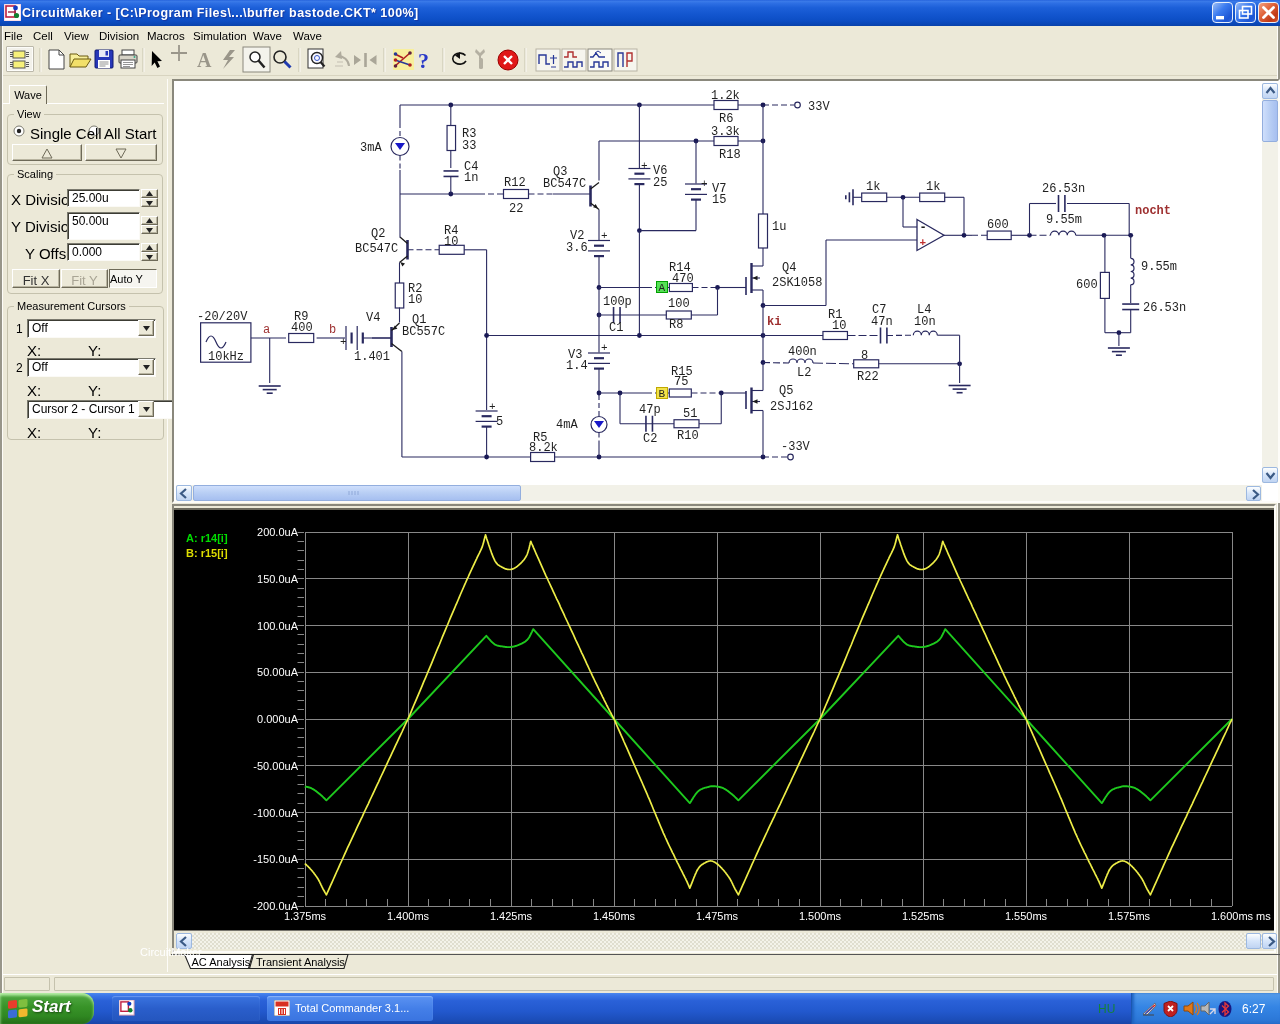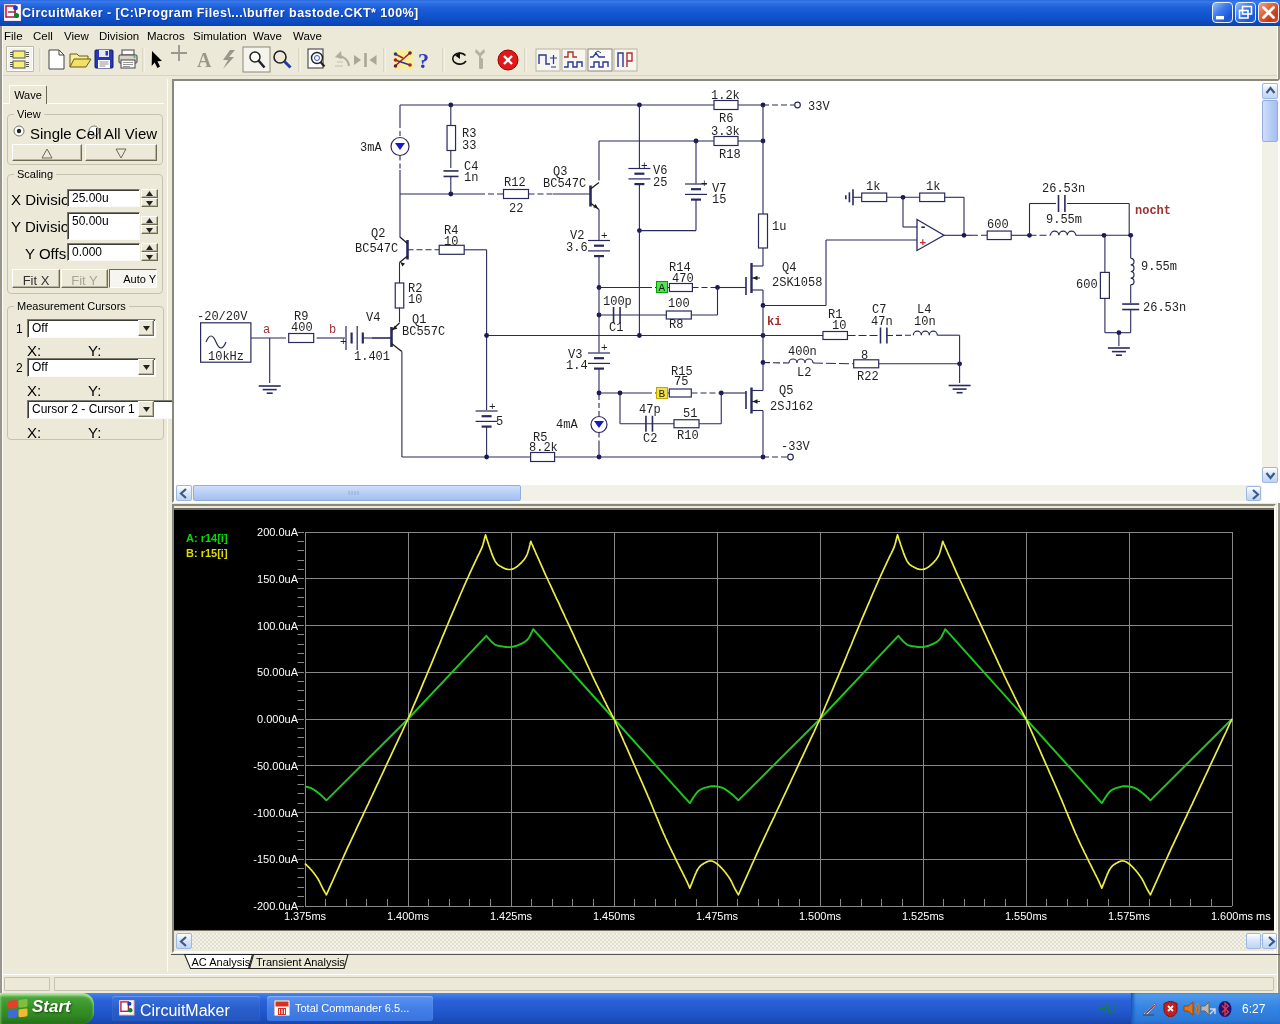--- a/index.html
+++ b/index.html
@@ -18,21 +18,21 @@
 .toolbar{position:absolute;left:3px;top:45px;width:1274px;height:31px;background:#ece9d8;
  border-bottom:1px solid #d8d4c0}
 .sidel{position:absolute;left:0;top:26px;width:3px;height:967px;background:linear-gradient(90deg,#98968a 66%,#fdfcf8 66%)}
 .sider{position:absolute;right:0;top:26px;width:3px;height:967px;background:linear-gradient(90deg,#fdfcf8 34%,#98968a 34%)}
 .gb{position:absolute;border:1px solid #c5c2ad;border-radius:4px}
 .gb .lab{position:absolute;left:6px;top:-7px;background:#ece9d8;padding:0 3px;font-size:11px}
 .btn{position:absolute;background:#ece9d8;border-top:1px solid #fff;border-left:1px solid #fff;
  border-right:1px solid #6e6a58;border-bottom:1px solid #6e6a58;box-shadow:inset -1px -1px 0 #b8b4a0;
  font-size:13px;text-align:center;color:#333}
 .btnp{position:absolute;background:#f6f5f0;border-top:1px solid #6e6a58;border-left:1px solid #6e6a58;
- border-right:1px solid #fff;border-bottom:1px solid #fff;font-size:11px;text-align:right;color:#000}
+ border-right:1px solid #fff;border-bottom:1px solid #fff;font-size:11px;text-align:left;color:#000}
 .inp{position:absolute;background:#fff;border-top:1px solid #7b7a6f;border-left:1px solid #7b7a6f;
  border-right:1px solid #fbfaf6;border-bottom:1px solid #fbfaf6;box-shadow:inset 1px 1px 0 #3c3c34;
  font-size:12px;color:#000;padding:1px 0 0 4px}
 .lbl{position:absolute;font-size:15px;color:#000;white-space:nowrap}
 .sunk2{border-top:2px solid #8a887c;border-left:2px solid #8a887c;border-right:2px solid #fdfcf8;border-bottom:2px solid #fdfcf8}
 </style></head><body>
 <div class="tb">
  <svg class="abs" style="left:4px;top:4px" width="17" height="17" viewBox="0 0 17 17">
   <rect x="0" y="0" width="17" height="17" fill="#fff" stroke="#f0c0d0"></rect>
   <rect x="2" y="2" width="9" height="11" fill="none" stroke="#c02040" stroke-width="1.6"></rect>
@@ -187,21 +187,21 @@
 <div class="abs" style="left:3px;top:103px;width:6px;height:1px;background:#fff"></div>
 <div class="gb" style="left:7px;top:114px;width:156px;height:51px">
     <span class="lab">View</span>
   </div>
 <svg class="abs" style="left:13px;top:125px" width="145" height="12">
     <circle cx="6" cy="6" r="5" fill="#fff" stroke="#7b7a6f"></circle>
     <circle cx="6" cy="6" r="2.2" fill="#222"></circle>
     <circle cx="81" cy="6" r="5" fill="#fff" stroke="#7b7a6f"></circle>
   </svg>
 <div class="lbl" style="left:30px;top:125px">Single Cell</div>
-<div class="lbl" style="left:104px;top:125px">All View</div>
+<div class="lbl" style="left:104px;top:125px">All Start</div>
 <div class="btn" style="left:12px;top:144px;width:70px;height:17px"><svg width="12" height="11" viewBox="0 0 12 11" style="margin-top:3px">
       <path d="M6 1L11 10H1z" fill="none" stroke="#6e6a58"></path>
     </svg></div>
 <div class="btn" style="left:85px;top:144px;width:72px;height:17px"><svg width="12" height="11" viewBox="0 0 12 11" style="margin-top:3px">
       <path d="M6 10L1 1h10z" fill="none" stroke="#6e6a58"></path>
     </svg></div>
 <div class="gb" style="left:7px;top:174px;width:156px;height:120px">
     <span class="lab">Scaling</span>
   </div>
 <div class="lbl" style="left:11px;top:191px">X Division</div>
@@ -781,30 +781,30 @@
   </svg>
 <div class="abs" style="left:32px;top:997px;color:#fff;font-size:17px;font-weight:bold;font-style:italic;text-shadow:1px 1px 2px #1a4a10">Start</div>
 <div class="abs" style="left:112px;top:996px;width:148px;height:25px;border-radius:3px;
  background:linear-gradient(180deg,#3a74e0 0%,#2a5ecb 50%,#2456be 100%);box-shadow:inset 0 1px 1px #6a9af0"></div>
 <svg class="abs" style="left:119px;top:1000px" width="16" height="16" viewBox="0 0 17 17">
   <rect x="0" y="0" width="16" height="16" fill="#fff" stroke="#e0a0b0"></rect>
   <rect x="2" y="2" width="8" height="10" fill="none" stroke="#c02040" stroke-width="1.5"></rect>
   <circle cx="11" cy="4" r="2.2" fill="#103ac0"></circle>
     <circle cx="12" cy="11" r="2.4" fill="#108030"></circle>
   </svg>
-<div class="abs" style="left:140px;top:1002px;color:#fff;font-size:16px">CircuitMaker</div>
+<div class="abs" style="left:140px;top:946px;color:#fff;font-size:11px">CircuitMaker</div>
 <div class="abs" style="left:267px;top:996px;width:166px;height:25px;border-radius:3px;
  background:linear-gradient(180deg,#5b93f2 0%,#447fe8 50%,#3a74e0 100%);box-shadow:inset 0 1px 1px #8ab4f8"></div>
 <svg class="abs" style="left:274px;top:1000px" width="16" height="16" viewBox="0 0 16 16">
  <rect x="0" y="0" width="16" height="16" rx="1" fill="#fff" stroke="#888"></rect>
  <rect x="1.5" y="1.5" width="13" height="5" fill="#d83020"></rect>
  <rect x="4" y="8" width="8" height="7" fill="#d83020"></rect>
     <path d="M5.5 9v5M8 9v5M10.5 9v5" stroke="#fff"></path>
   </svg>
-<div class="abs" style="left:295px;top:1002px;color:#fff;font-size:11px">Total Commander 6.5...</div>
+<div class="abs" style="left:295px;top:1002px;color:#fff;font-size:11px">Total Commander 3.1...</div>
 <div class="abs" style="left:1131px;top:993px;width:149px;height:31px;
  background:linear-gradient(180deg,#61a7ef 0%,#4d97ea 10%,#3585e4 45%,#2d7ada 80%,#2a72cf 100%);
  border-left:1px solid #1b57b0;box-shadow:inset 2px 0 3px #1e62c0"></div>
 <div class="abs" style="left:1098px;top:1002px;color:#15803d;font-size:12px">HU</div>
 <svg class="abs" style="left:1142px;top:1001px" width="92" height="16" viewBox="0 0 92 16">
  <g>
       <path d="M1 13L13 2l1 3-9 9z" fill="#e8e8e8" stroke="#555" stroke-width=".7"></path>
       <path d="M4 12L13 4" stroke="#d02020" stroke-width="1.6"></path>
       <path d="M3 13L11 6" stroke="#2858c8" stroke-width="1.2"></path>
       <path d="M1 14h11" stroke="#444"></path>

